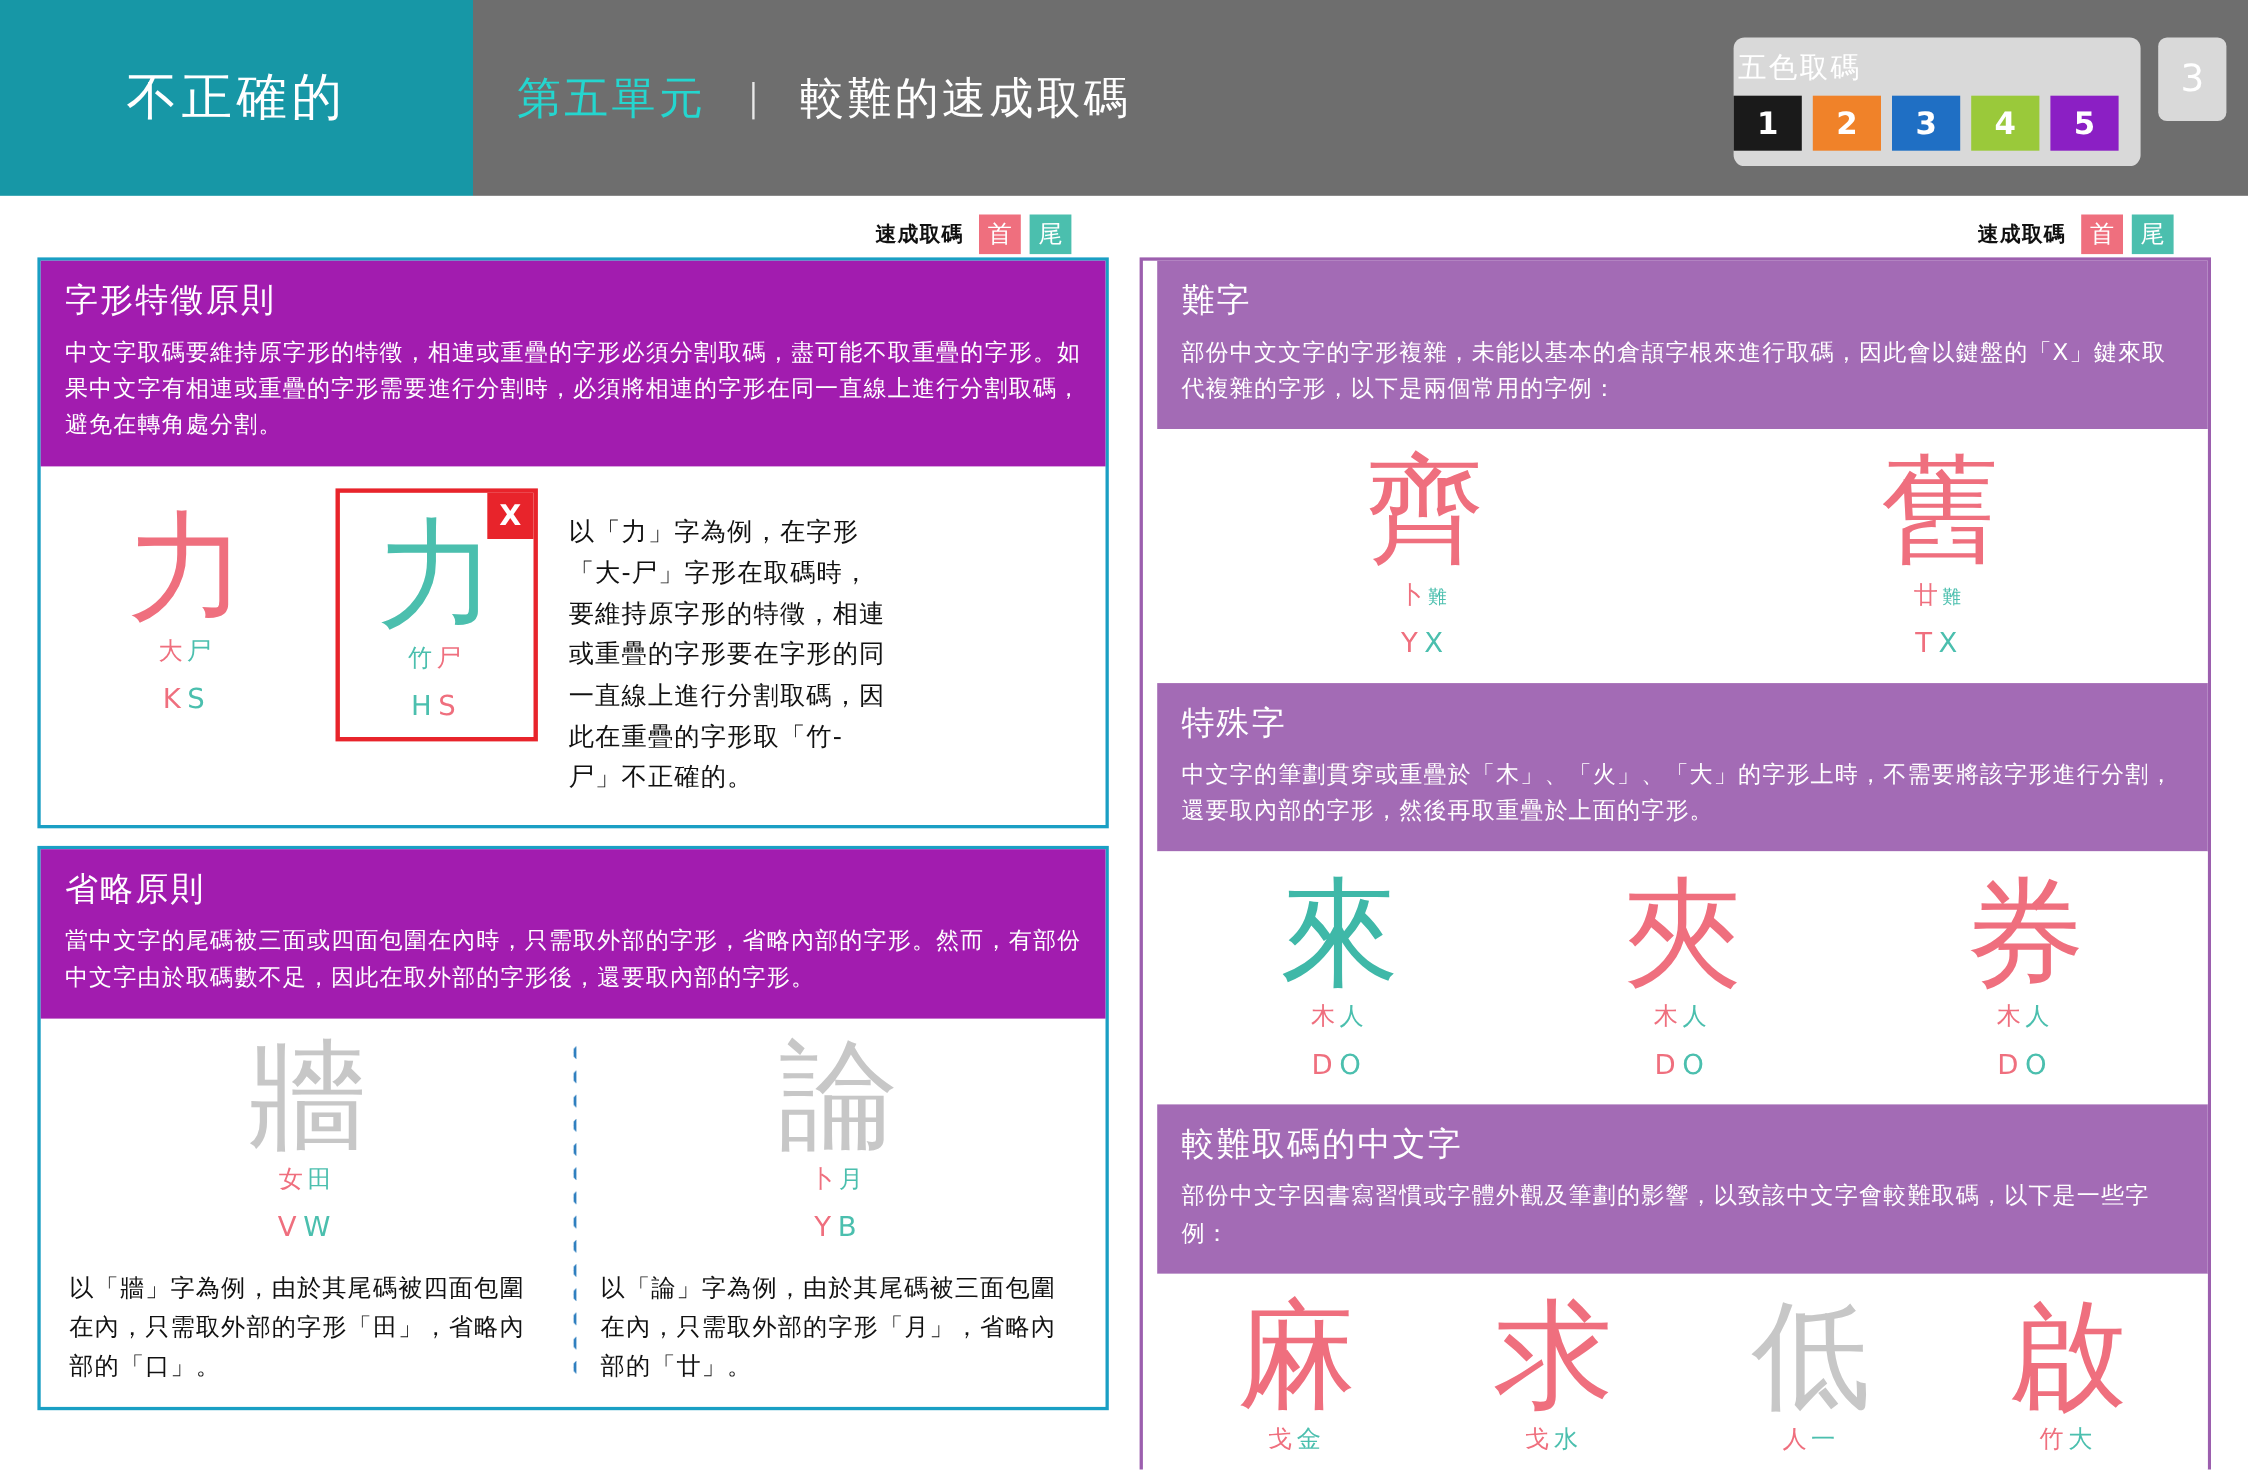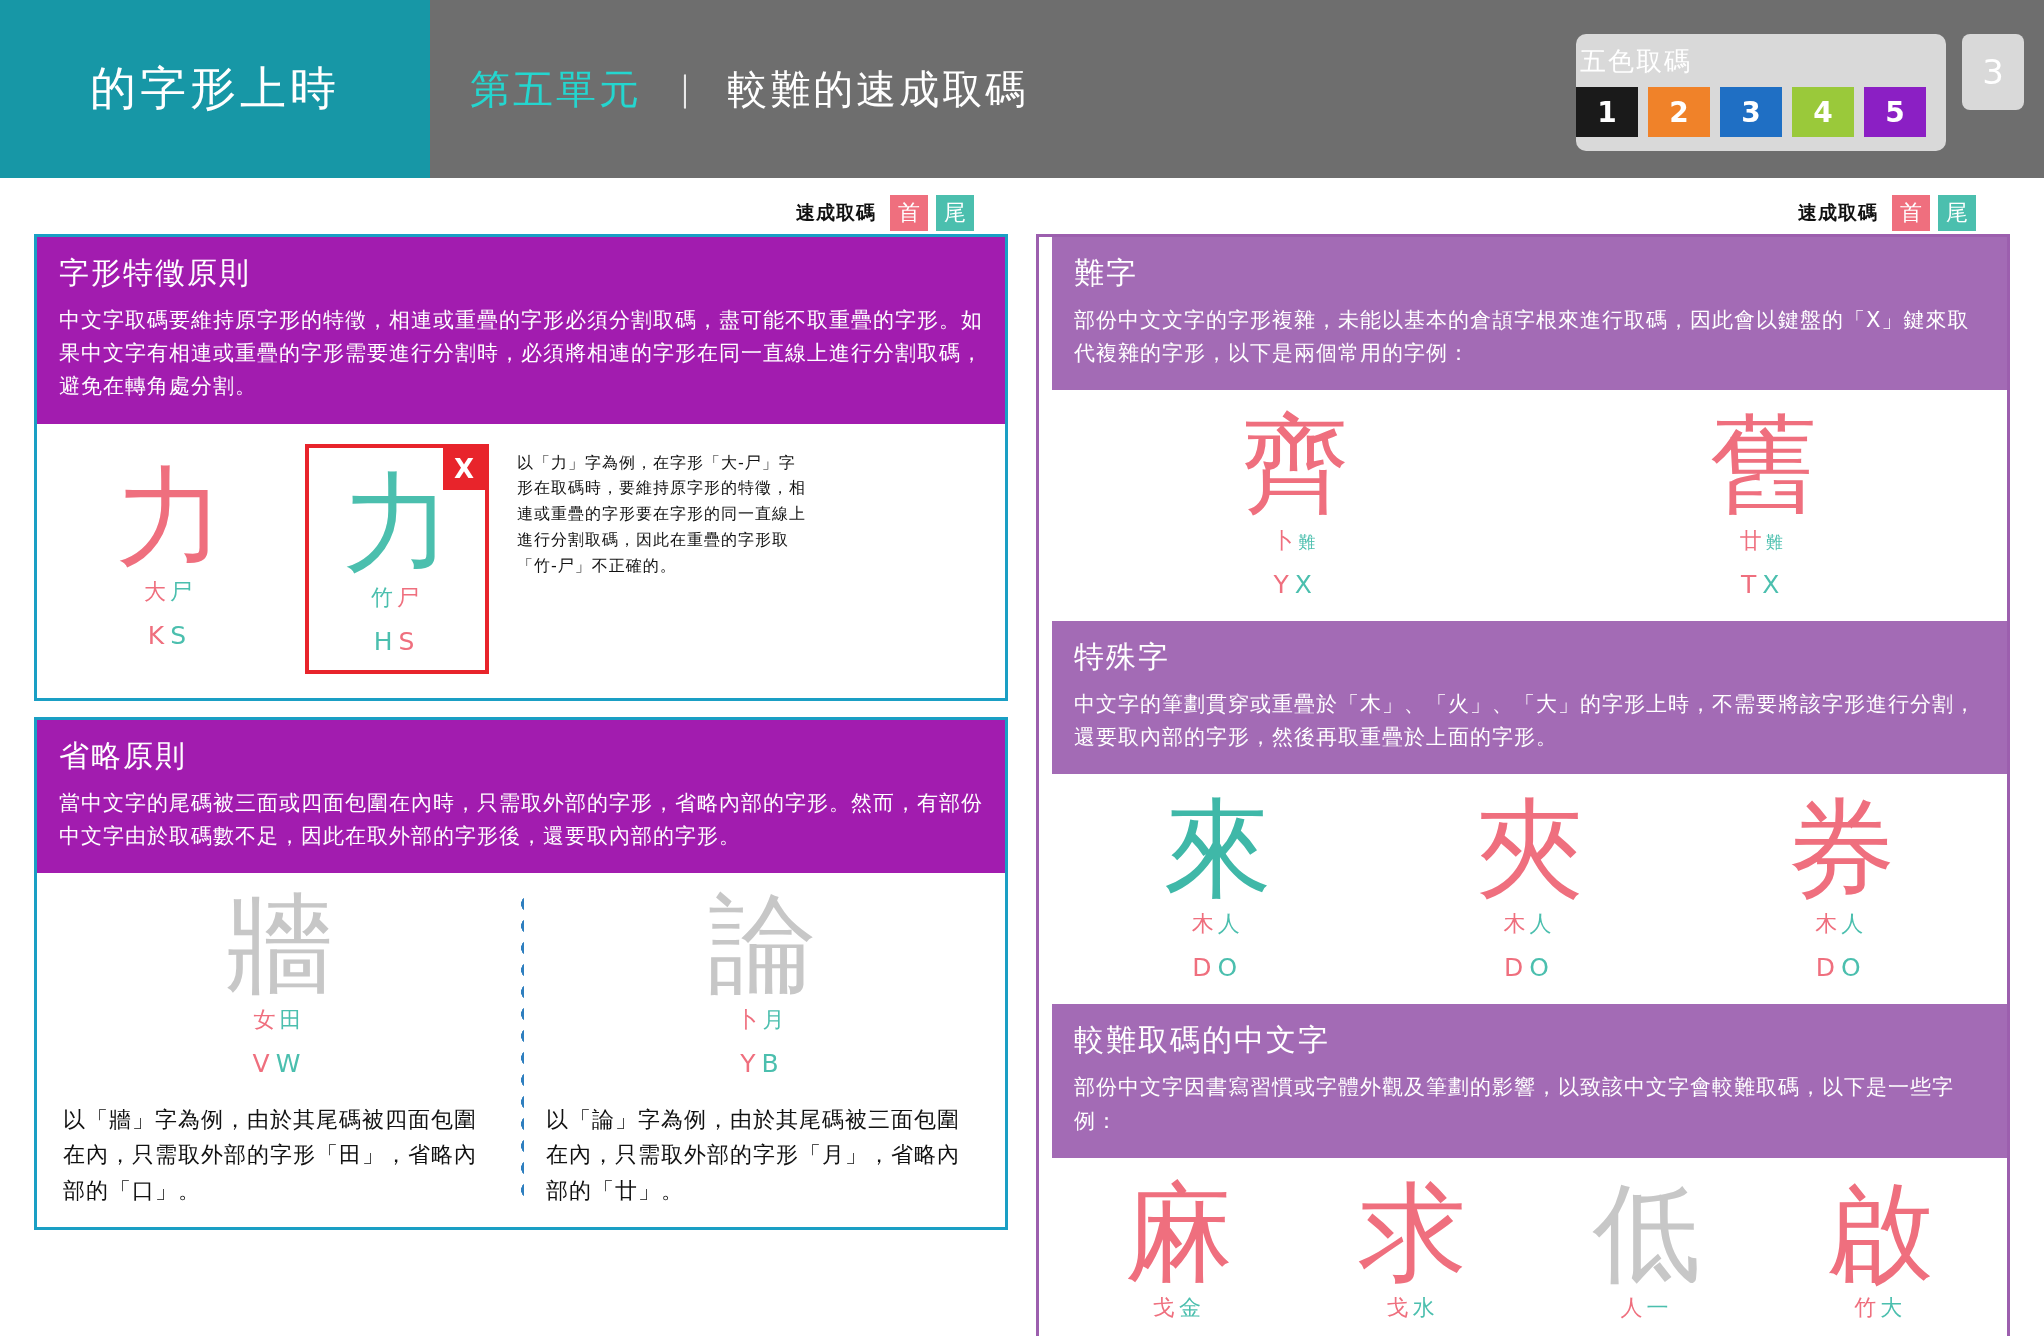--- a/index.html
+++ b/index.html
@@ -214,27 +214,27 @@
     height: 42px;
     background: #e8242b;
     color: #ffffff;
     font-size: 26px;
     font-weight: bold;
     display: flex;
     align-items: center;
     justify-content: center;
   }
   .side-note {
-    font-size: 16px;
+    font-size: 23px;
     line-height: 1.62;
     letter-spacing: 1px;
     color: #111;
     width: 290px;
     margin-left: 18px;
-    margin-top: 6px;
+    margin-top: 22px;
   }
   
   .p2-body {
     padding: 14px 20px 18px 20px;
   }
   .two-cols {
     display: flex;
   }
   .two-col-half {
     flex: 1;
@@ -268,21 +268,21 @@
   }
   .sub-small {
     font-size: 17px;
   }
   .sp-16 { height: 16px; }
 </style>
 </head>
 <body>
 
 <div class="header">
-  <div class="brand">的字形上時</div>
+  <div class="brand">不正確的</div>
   <div class="header-bar">
     <span class="unit-title">第五單元</span>
     <span class="unit-sep">｜</span>
     <span class="unit-sub">較難的速成取碼</span>
 
     <div class="legend-box">
       <div class="legend-title">五色取碼</div>
       <div class="legend-swatches">
         <div class="swatch" style="background:#1a1a1a">1</div>
         <div class="swatch" style="background:#f08229">2</div>

